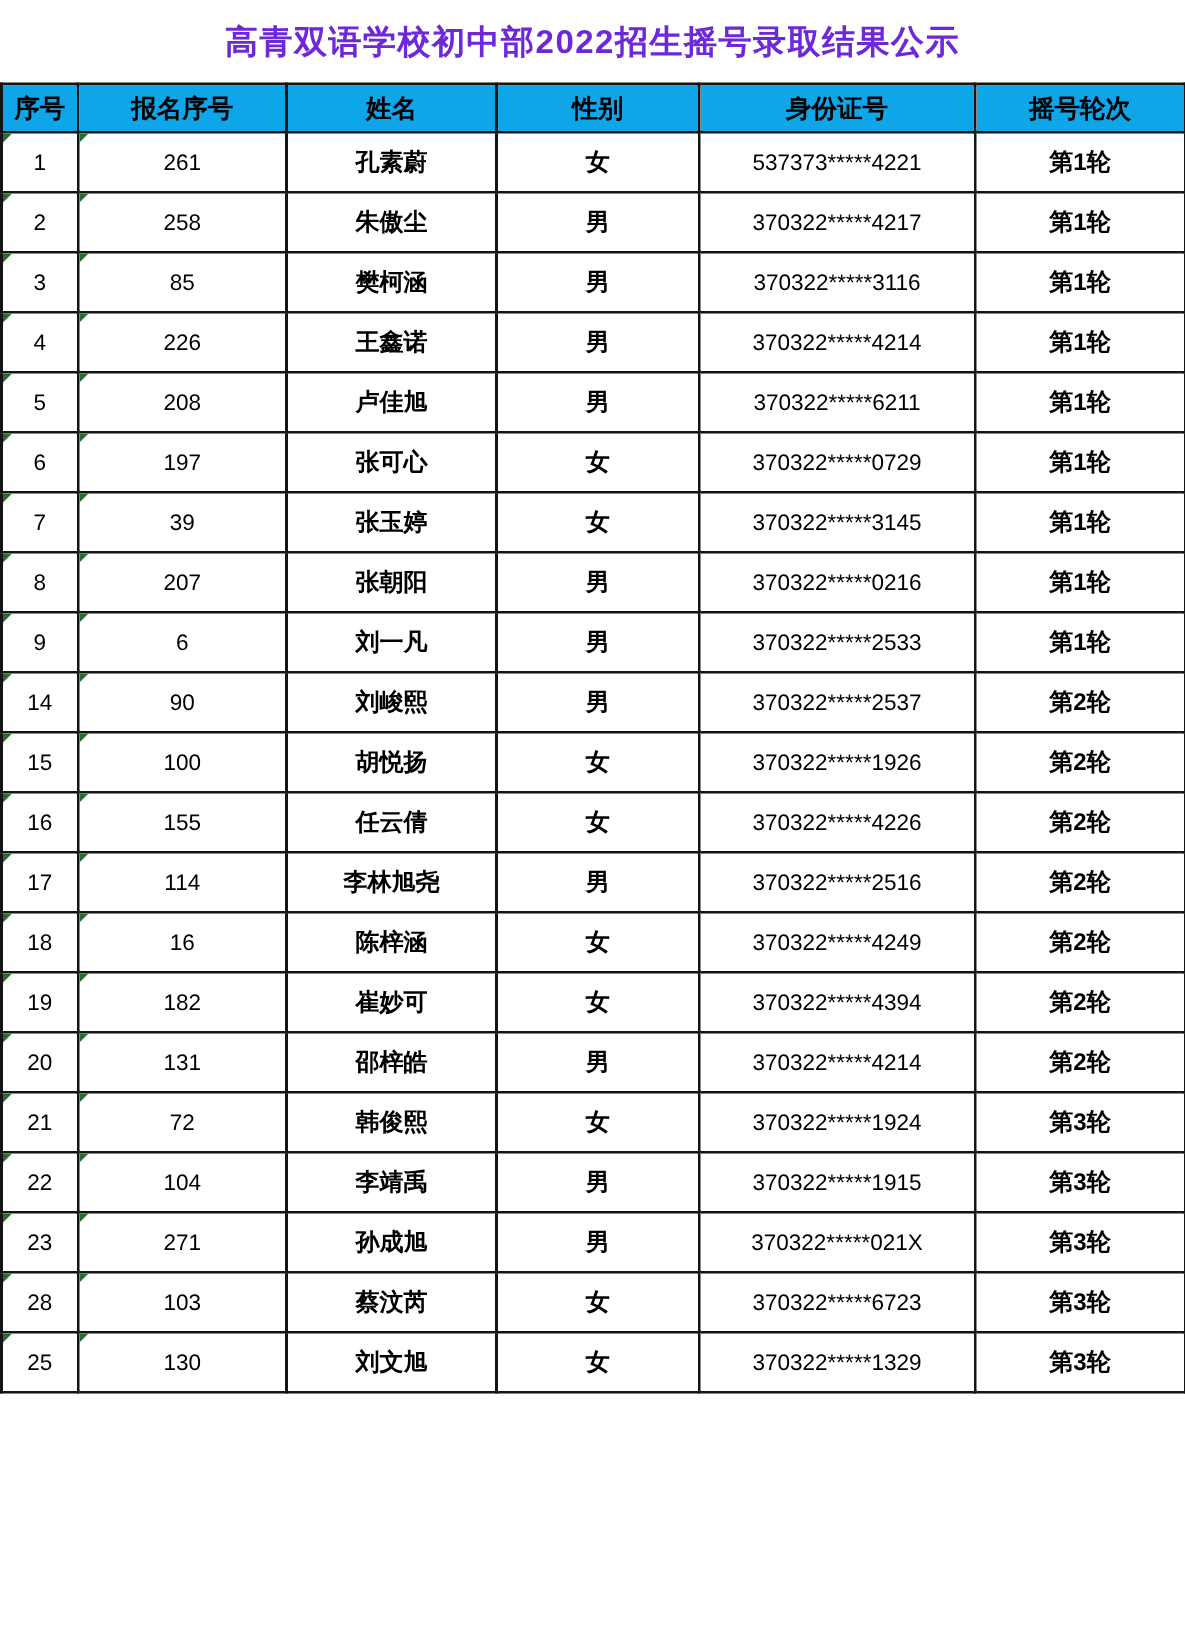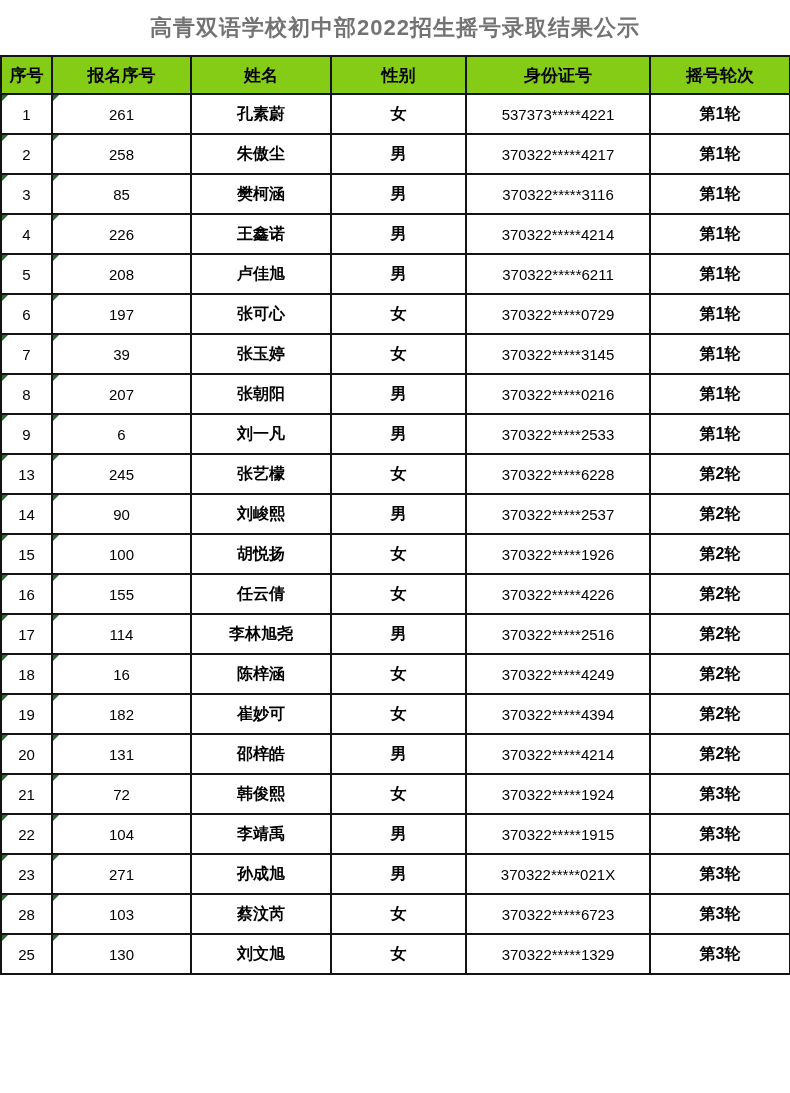--- a/index.html
+++ b/index.html
@@ -15,43 +15,43 @@
   .title-bar {
     height: 55px;
     display: flex;
     align-items: center;
     justify-content: center;
   }
   .title-bar .title-text {
     font-size: 22px;
     font-weight: 700;
     letter-spacing: 1px;
-    color: #737373;
+    color: #6d28d9;
   }
   table.roster {
     border-collapse: collapse;
     table-layout: fixed;
     width: 789px;
     margin-left: 0px;
   }
   table.roster th,
   table.roster td {
     border: 2px solid #141414;
     text-align: center;
     vertical-align: middle;
     padding: 0;
     position: relative;
     overflow: hidden;
     white-space: nowrap;
   }
   table.roster th {
-    height: 38px;
+    height: 32px;
     font-size: 17px;
     font-weight: 700;
-    background: #84cc16;
+    background: #0ea5e9;
   }
   table.roster td {
     height: 40px;
     font-size: 15px;
     font-weight: 400;
     background: #ffffff;
   }
   table.roster td.cjk {
     font-size: 16px;
     font-weight: 600;
@@ -163,28 +163,20 @@
         </tr>
         <tr>
           <td class="num marked">9</td>
           <td class="num marked">6</td>
           <td class="cjk">刘一凡</td>
           <td class="cjk">男</td>
           <td class="num">370322*****2533</td>
           <td class="cjk">第1轮</td>
         </tr>
         <tr>
-          <td class="num marked">13</td>
-          <td class="num marked">245</td>
-          <td class="cjk">张艺檬</td>
-          <td class="cjk">女</td>
-          <td class="num">370322*****6228</td>
-          <td class="cjk">第2轮</td>
-        </tr>
-        <tr>
           <td class="num marked">14</td>
           <td class="num marked">90</td>
           <td class="cjk">刘峻熙</td>
           <td class="cjk">男</td>
           <td class="num">370322*****2537</td>
           <td class="cjk">第2轮</td>
         </tr>
         <tr>
           <td class="num marked">15</td>
           <td class="num marked">100</td>

